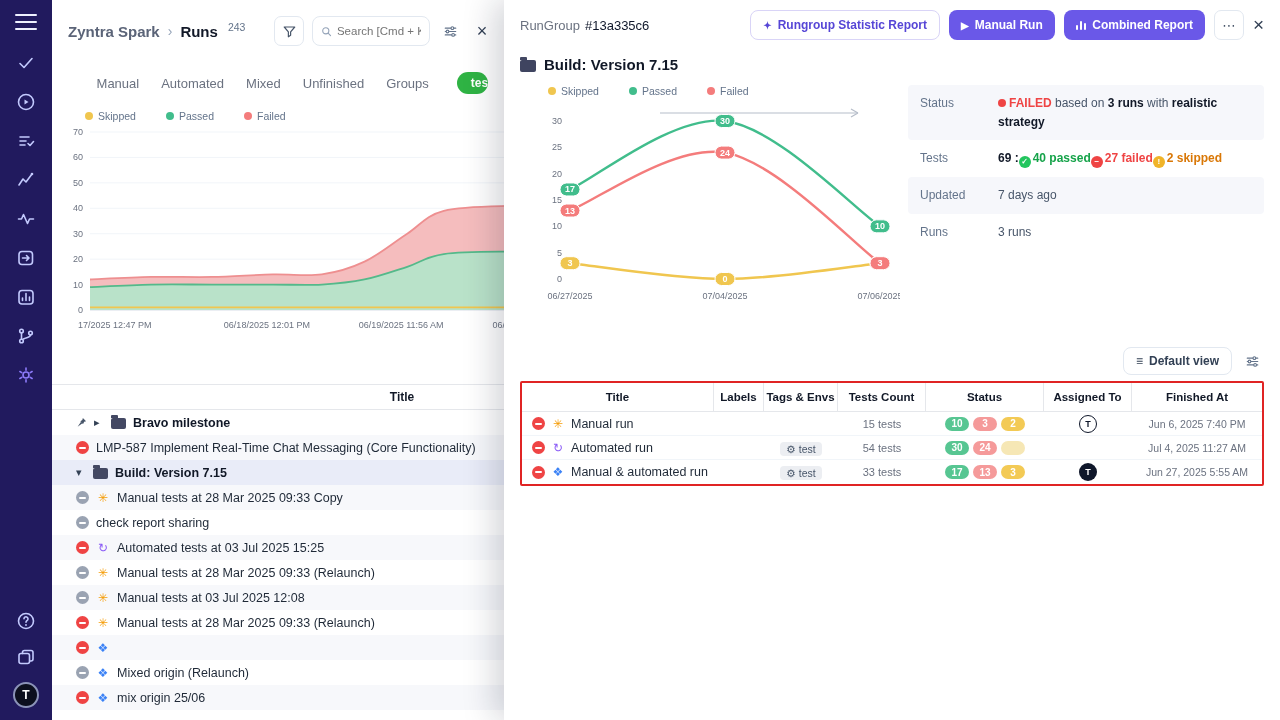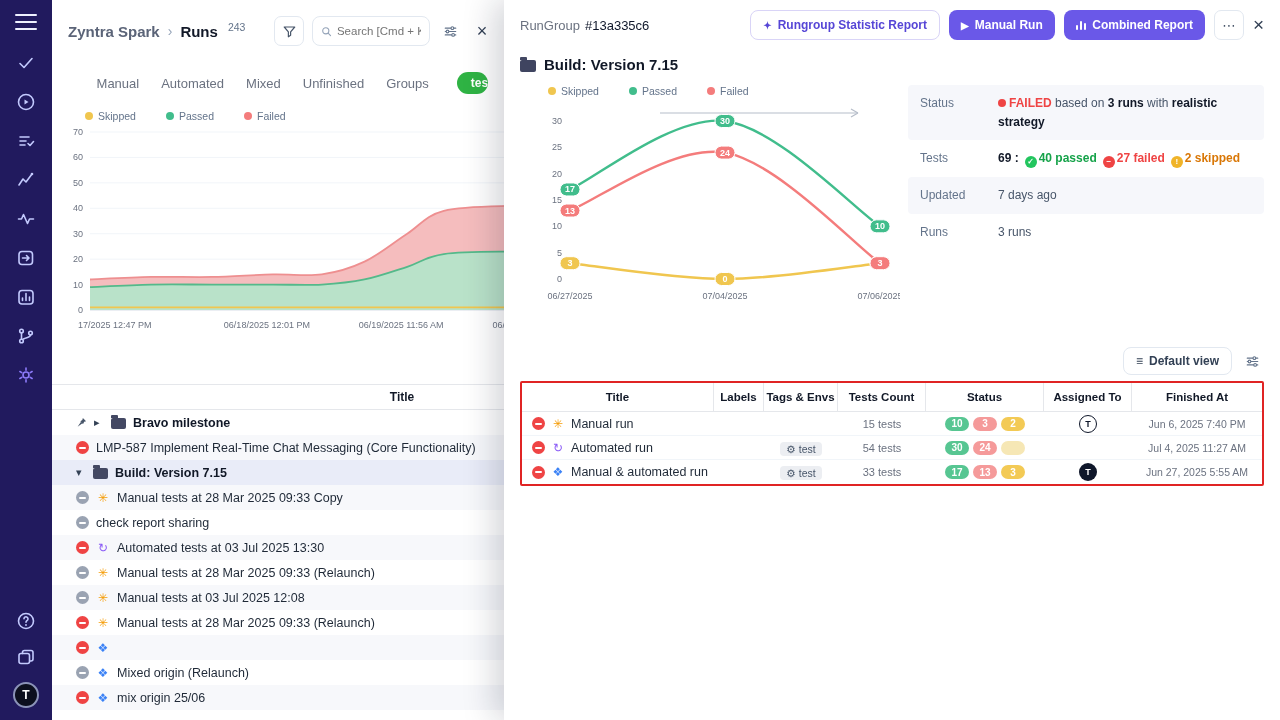--- a/index.html
+++ b/index.html
@@ -80,21 +80,21 @@
 .info-row{display:flex;padding:9px 12px;font-size:12px;line-height:1.55;border-radius:4px}
 .info-row.bg{background:#f6f7fb}
 .il{width:78px;color:#64748b;flex:none}
 .iv{flex:1;color:#475569}
 .iv b{color:#111827}
 .iv b.red{color:#ef4444}
 .dot{display:inline-block;width:8px;height:8px;border-radius:50%;margin-right:3px}
 .dot.red{background:#ef4444}
 .mini{display:inline-flex;align-items:center;justify-content:center;width:12px;height:12px;border-radius:50%;color:#fff;font-size:8px;font-weight:bold;vertical-align:-2px;margin-right:2px}
 .mini.g{background:#22c55e}.mini.r{background:#ef4444}.mini.y{background:#f0b429}
-.ti{white-space:nowrap;margin-left:6px}
+.ti{white-space:nowrap;}
 .ti.green b{color:#16a34a}.ti.green{color:#16a34a}
 .ti.redt b{color:#ef4444}.ti.redt{color:#ef4444}
 .ti.yel b{color:#d97706}.ti.yel{color:#d97706}
 .view-row{margin-top:16px;display:flex;justify-content:flex-end;align-items:center;gap:8px}
 .btn.view{height:28px;border:1px solid #e2e8f0;background:#fff;color:#334155;font-weight:bold;font-size:12px}
 .btn.view .i{font-size:12px;color:#334155}
 .annotation{margin-top:6px;border:2px solid #e02424;border-radius:2px}
 .rt-header{display:grid;grid-template-columns:192px 50px 74px 88px 118px 88px 1fr;border-bottom:1px solid #e5e7eb}
 .rt-h{font-size:11.5px;font-weight:bold;color:#111827;text-align:center;padding:8px 2px;border-right:1px solid #e5e7eb;white-space:nowrap;overflow:hidden}
 .rt-h:last-child{border-right:0}
@@ -317,21 +317,21 @@
           <span class="kind" style="color: rgb(245, 158, 11);">✳</span>
           <span class="lt">Manual tests at 28 Mar 2025 09:33 Copy</span>
         </div>
         <div class="list-row">
           <span class="st grey"></span>
           <span class="lt">check report sharing</span>
         </div>
         <div class="list-row alt">
           <span class="st red"></span>
           <span class="kind" style="color: rgb(139, 92, 246);">↻</span>
-          <span class="lt">Automated tests at 03 Jul 2025 13:30</span>
+          <span class="lt">Automated tests at 03 Jul 2025 15:25</span>
         </div>
         <div class="list-row">
           <span class="st grey"></span>
           <span class="kind" style="color: rgb(245, 158, 11);">✳</span>
           <span class="lt">Manual tests at 28 Mar 2025 09:33 (Relaunch)</span>
         </div>
         <div class="list-row alt">
           <span class="st grey"></span>
           <span class="kind" style="color: rgb(245, 158, 11);">✳</span>
           <span class="lt">Manual tests at 03 Jul 2025 12:08</span>

